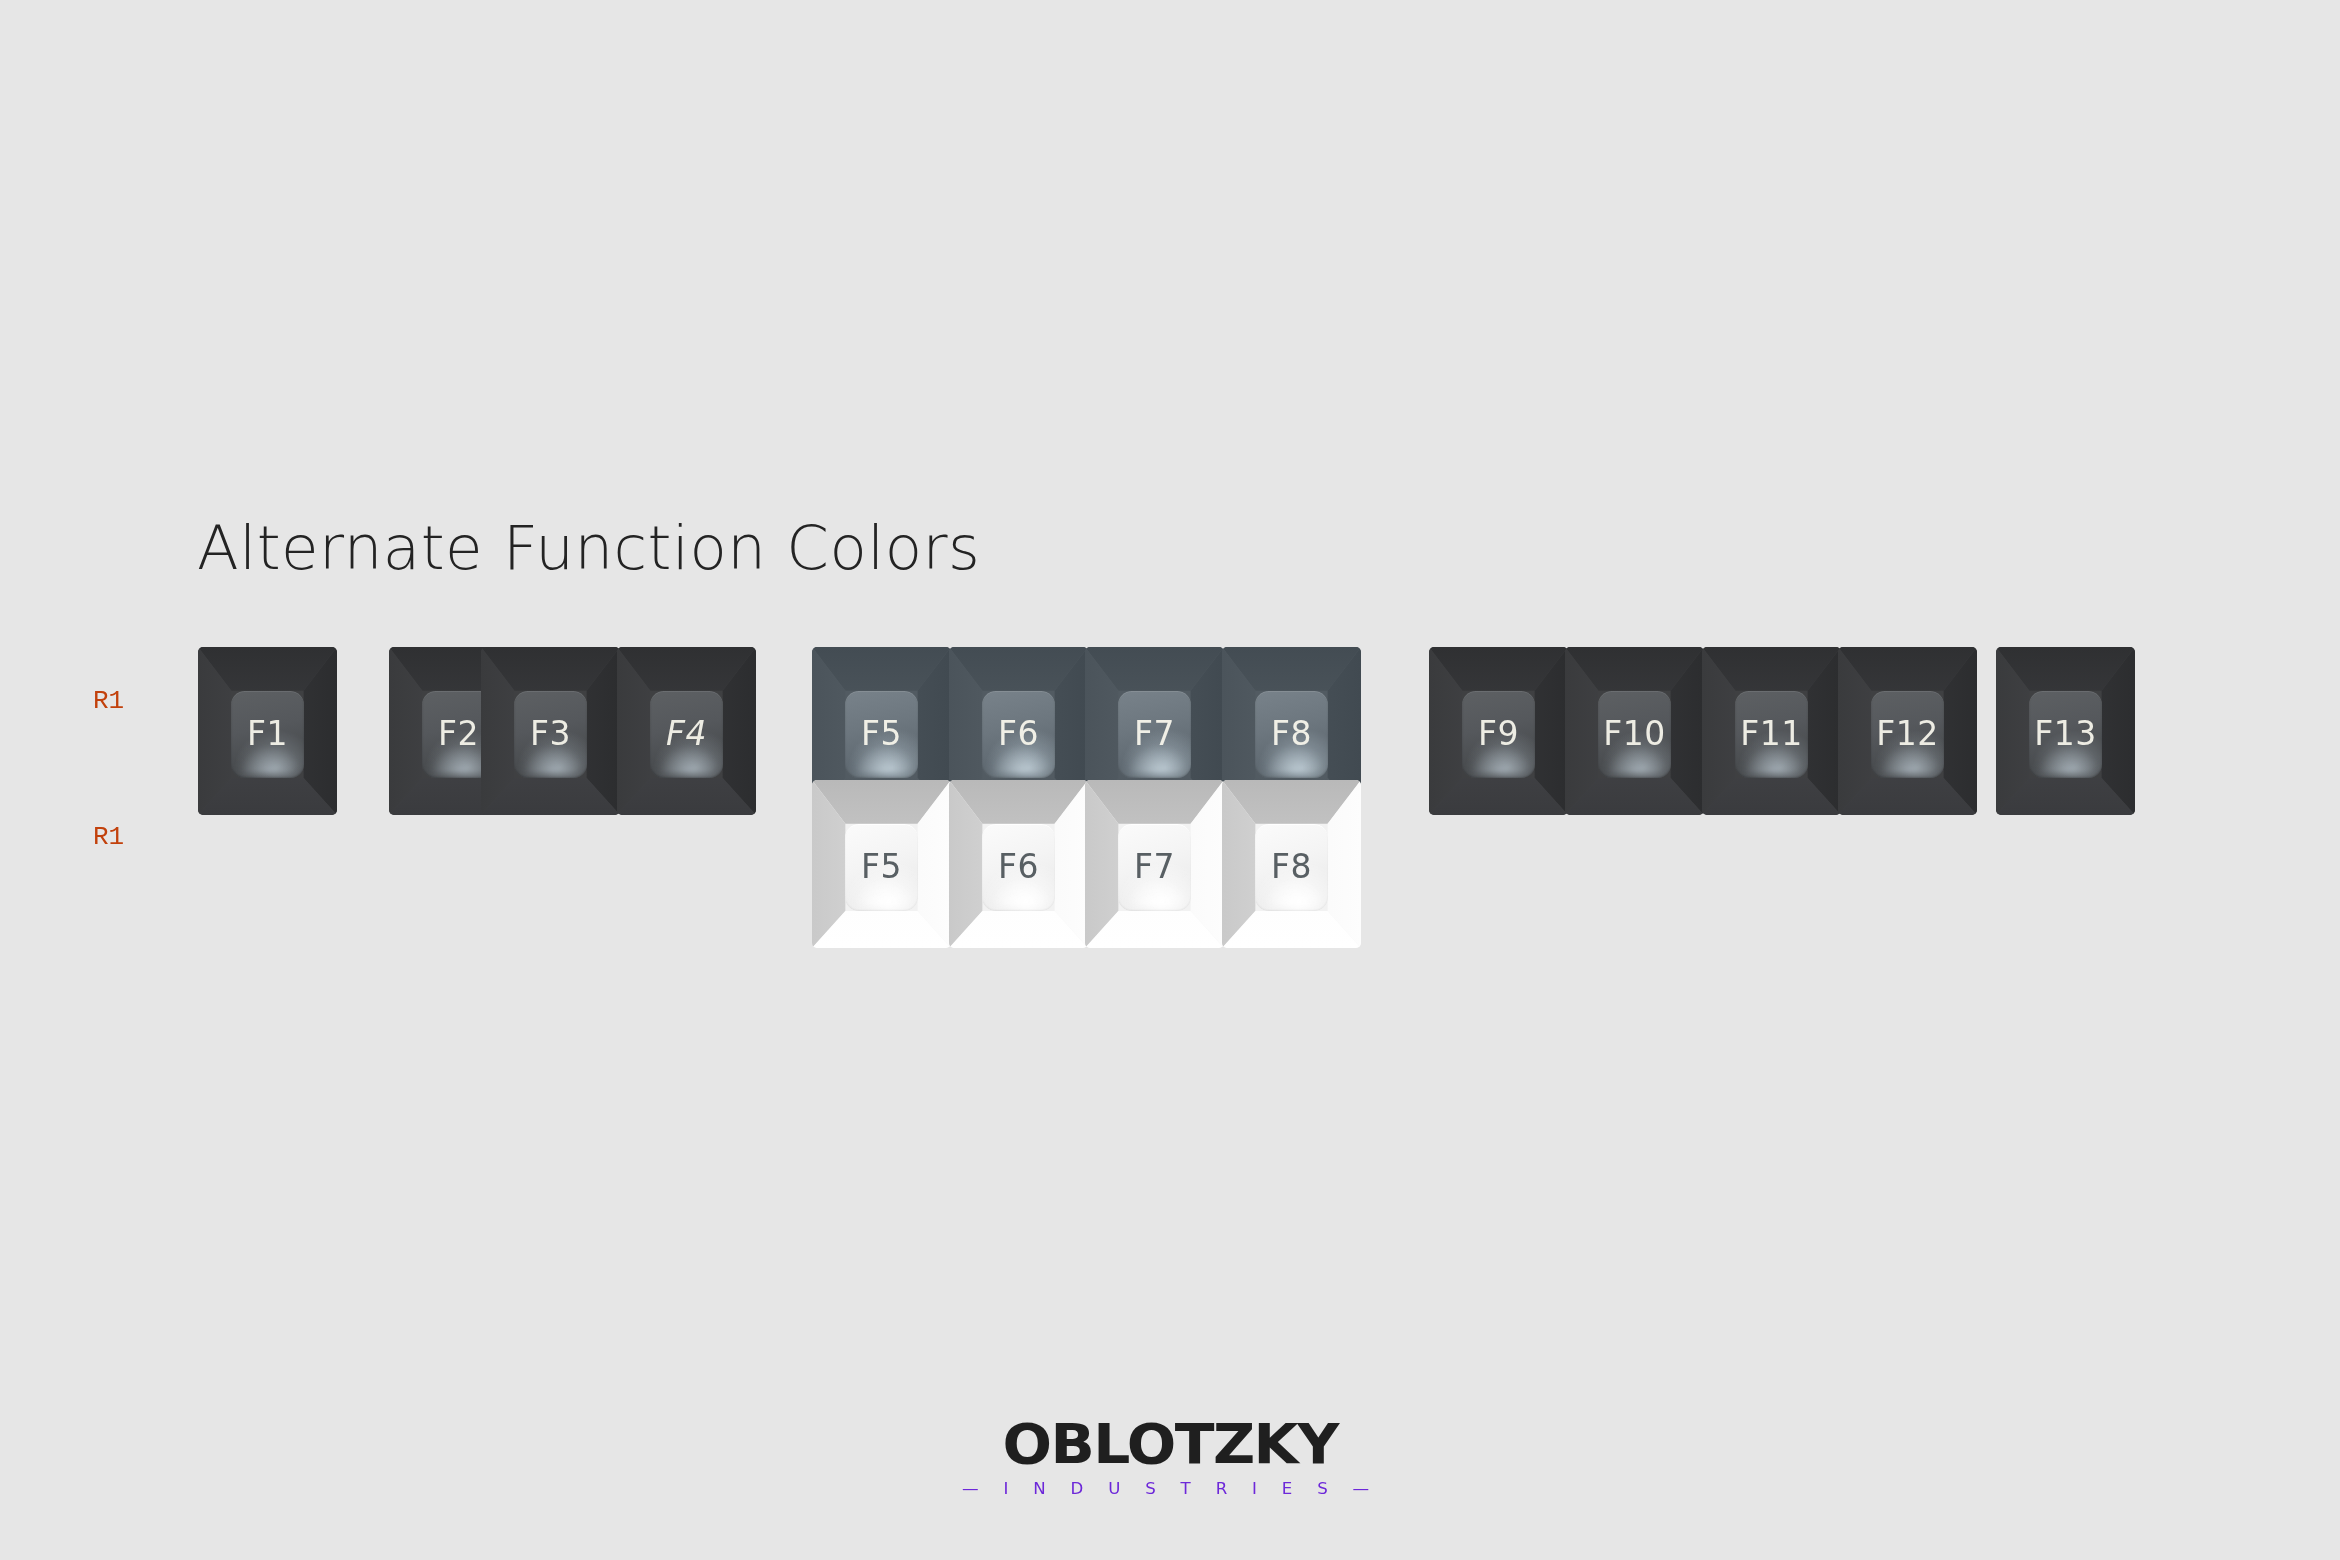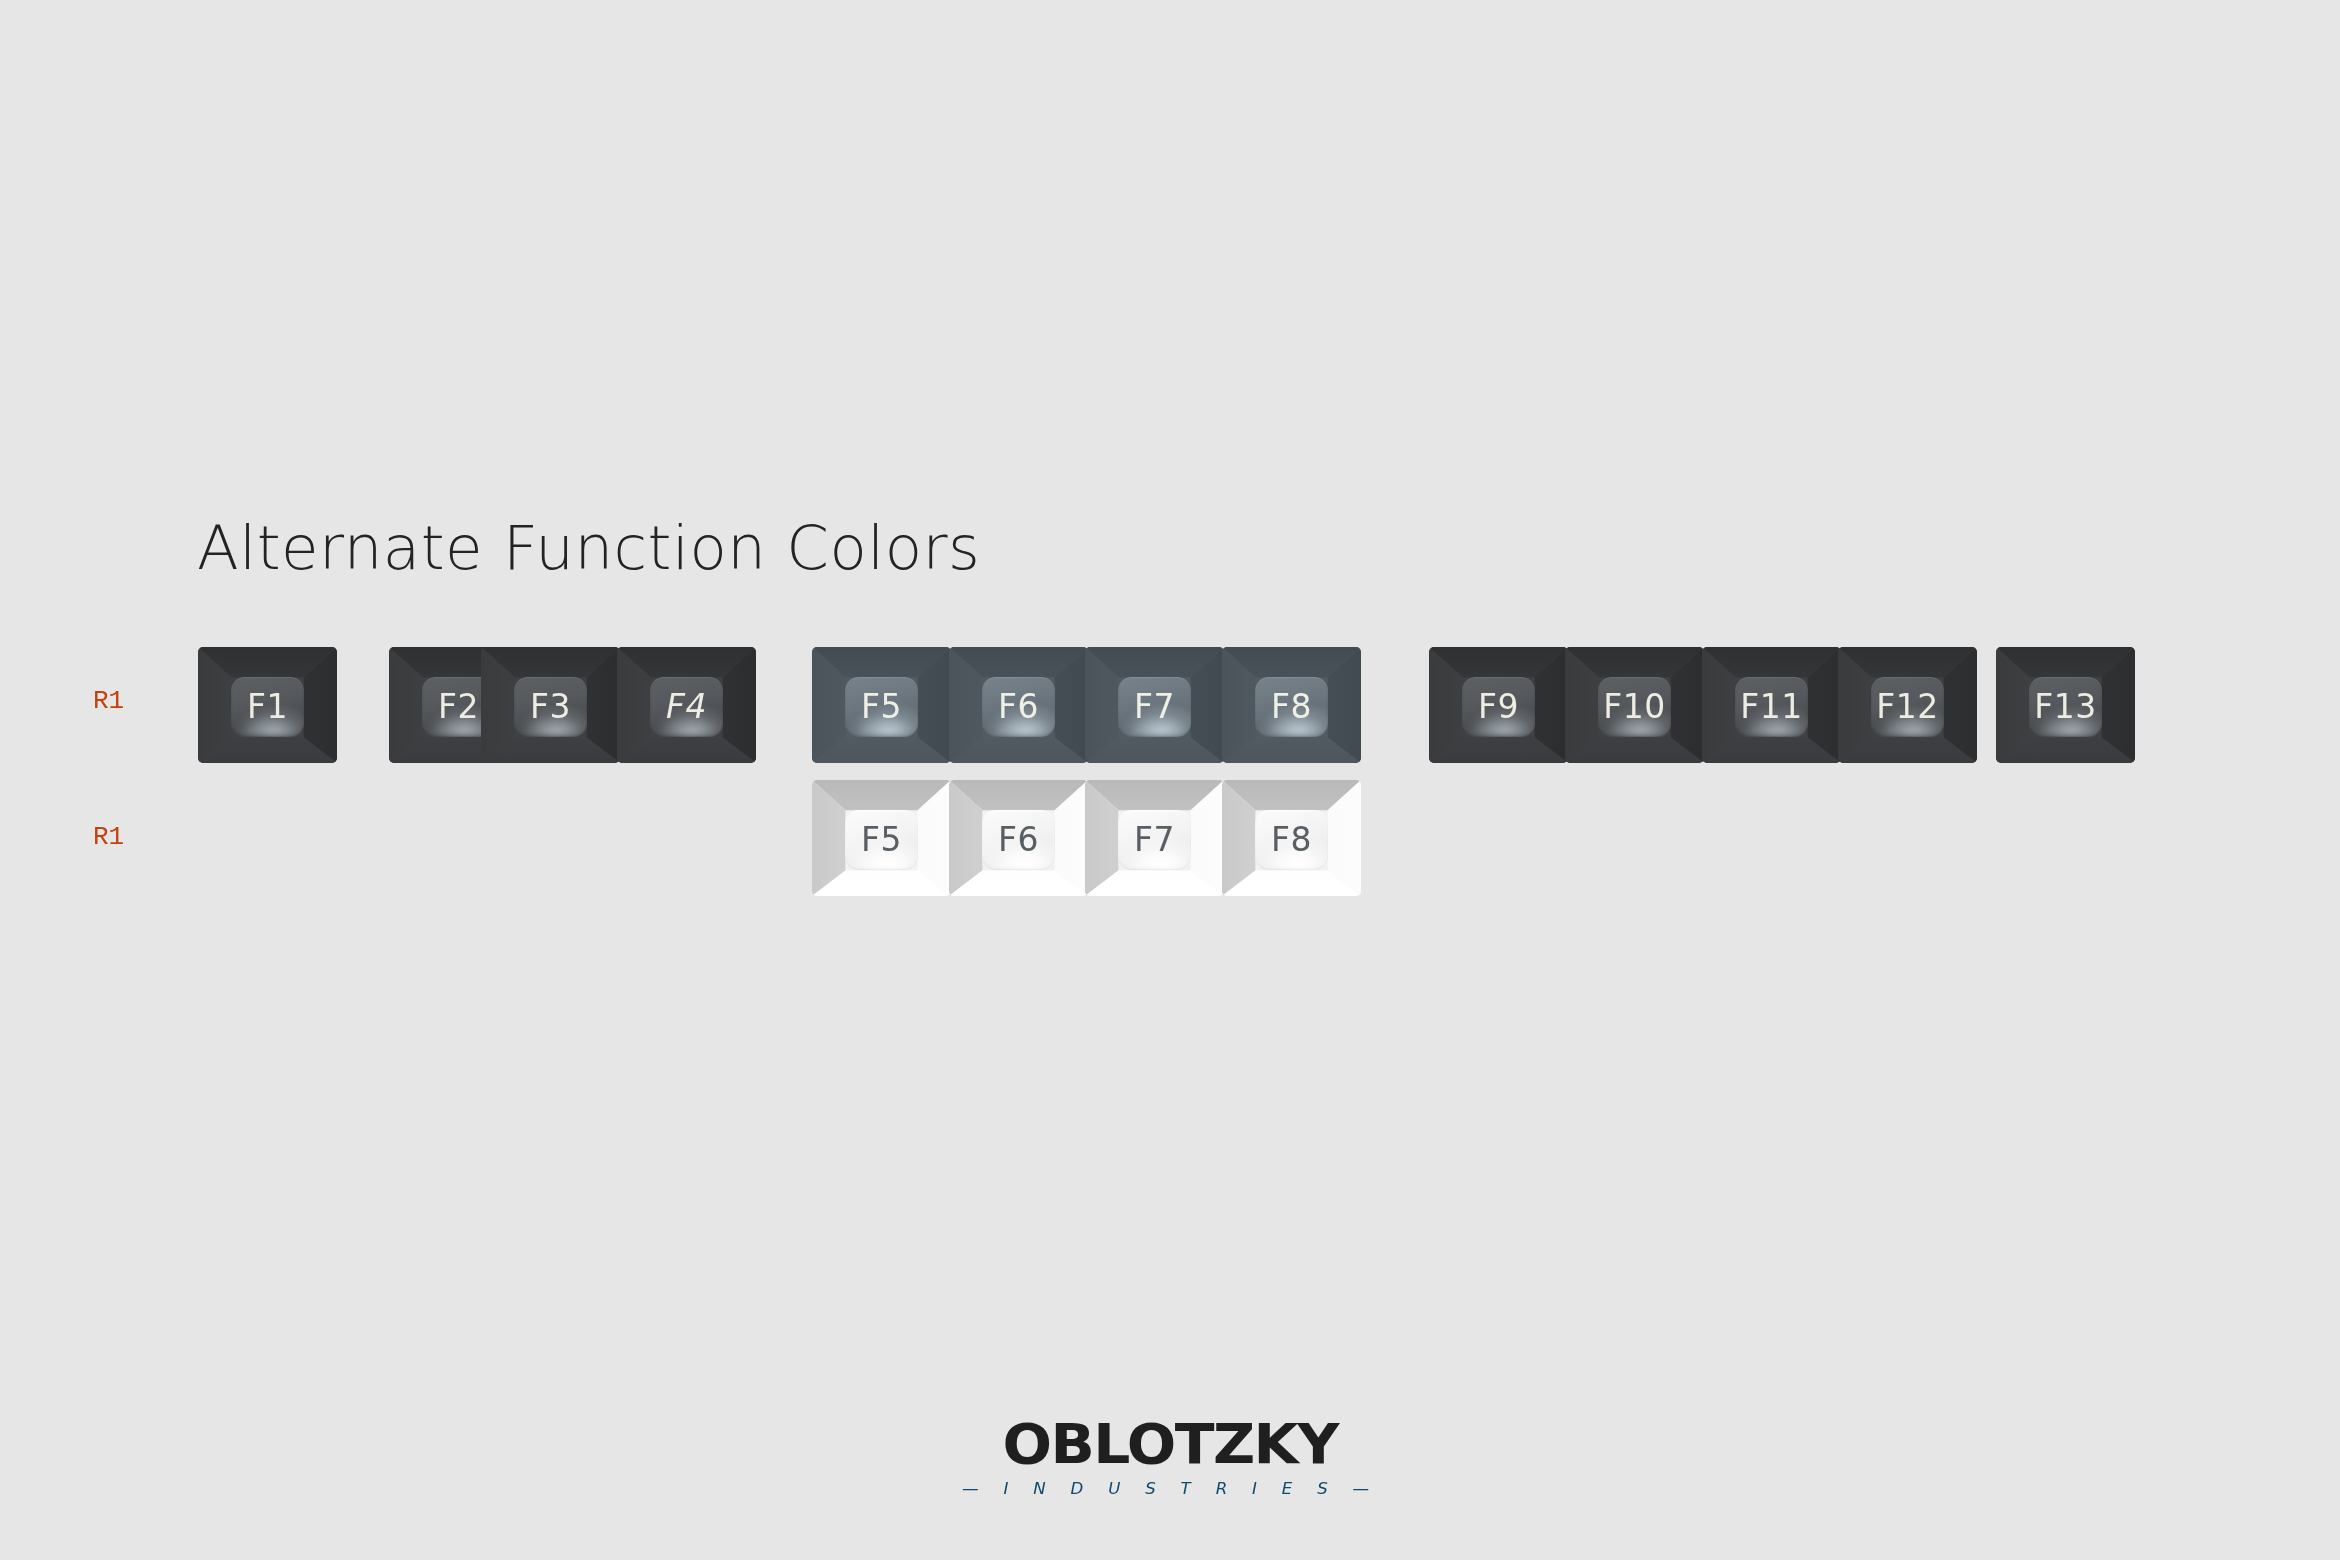--- a/index.html
+++ b/index.html
@@ -46,21 +46,21 @@
     white-space: nowrap;
     line-height: 1;
   }
   .row-label.r1a { left: 93px; top: 688px; }
   .row-label.r1b { left: 93px; top: 824px; }
 
   
   .keycap {
     position: absolute;
     width: 139px;
-    height: 116px;
+    height: 168px;
     box-sizing: border-box;
     border-radius: 4.9px;
     overflow: hidden;
   }
 
   
   .kc-shell {
     position: absolute;
     inset: 0;
     border-radius: 4.9px;
@@ -178,24 +178,23 @@
     line-height: 1;
     transform: scaleX(1.04);
     display: inline-block;
   }
   .logo-sub {
     margin-top: 8.8px;
     font-family: "DejaVu Sans", sans-serif;
     font-size: 16.6px;
     font-weight: 400;
     letter-spacing: 9.8px;
-    color: #0c4a6e;
+    color: #6d28d9;
     line-height: 1;
     white-space: nowrap;
-    font-style: italic;
   }
 </style>
 </head>
 <body style="background: rgb(230, 230, 230);">
 
 <div id="stage">
 
   <div class="title">Alternate Function Colors</div>
 
   <div class="row-label r1a">R1</div>

